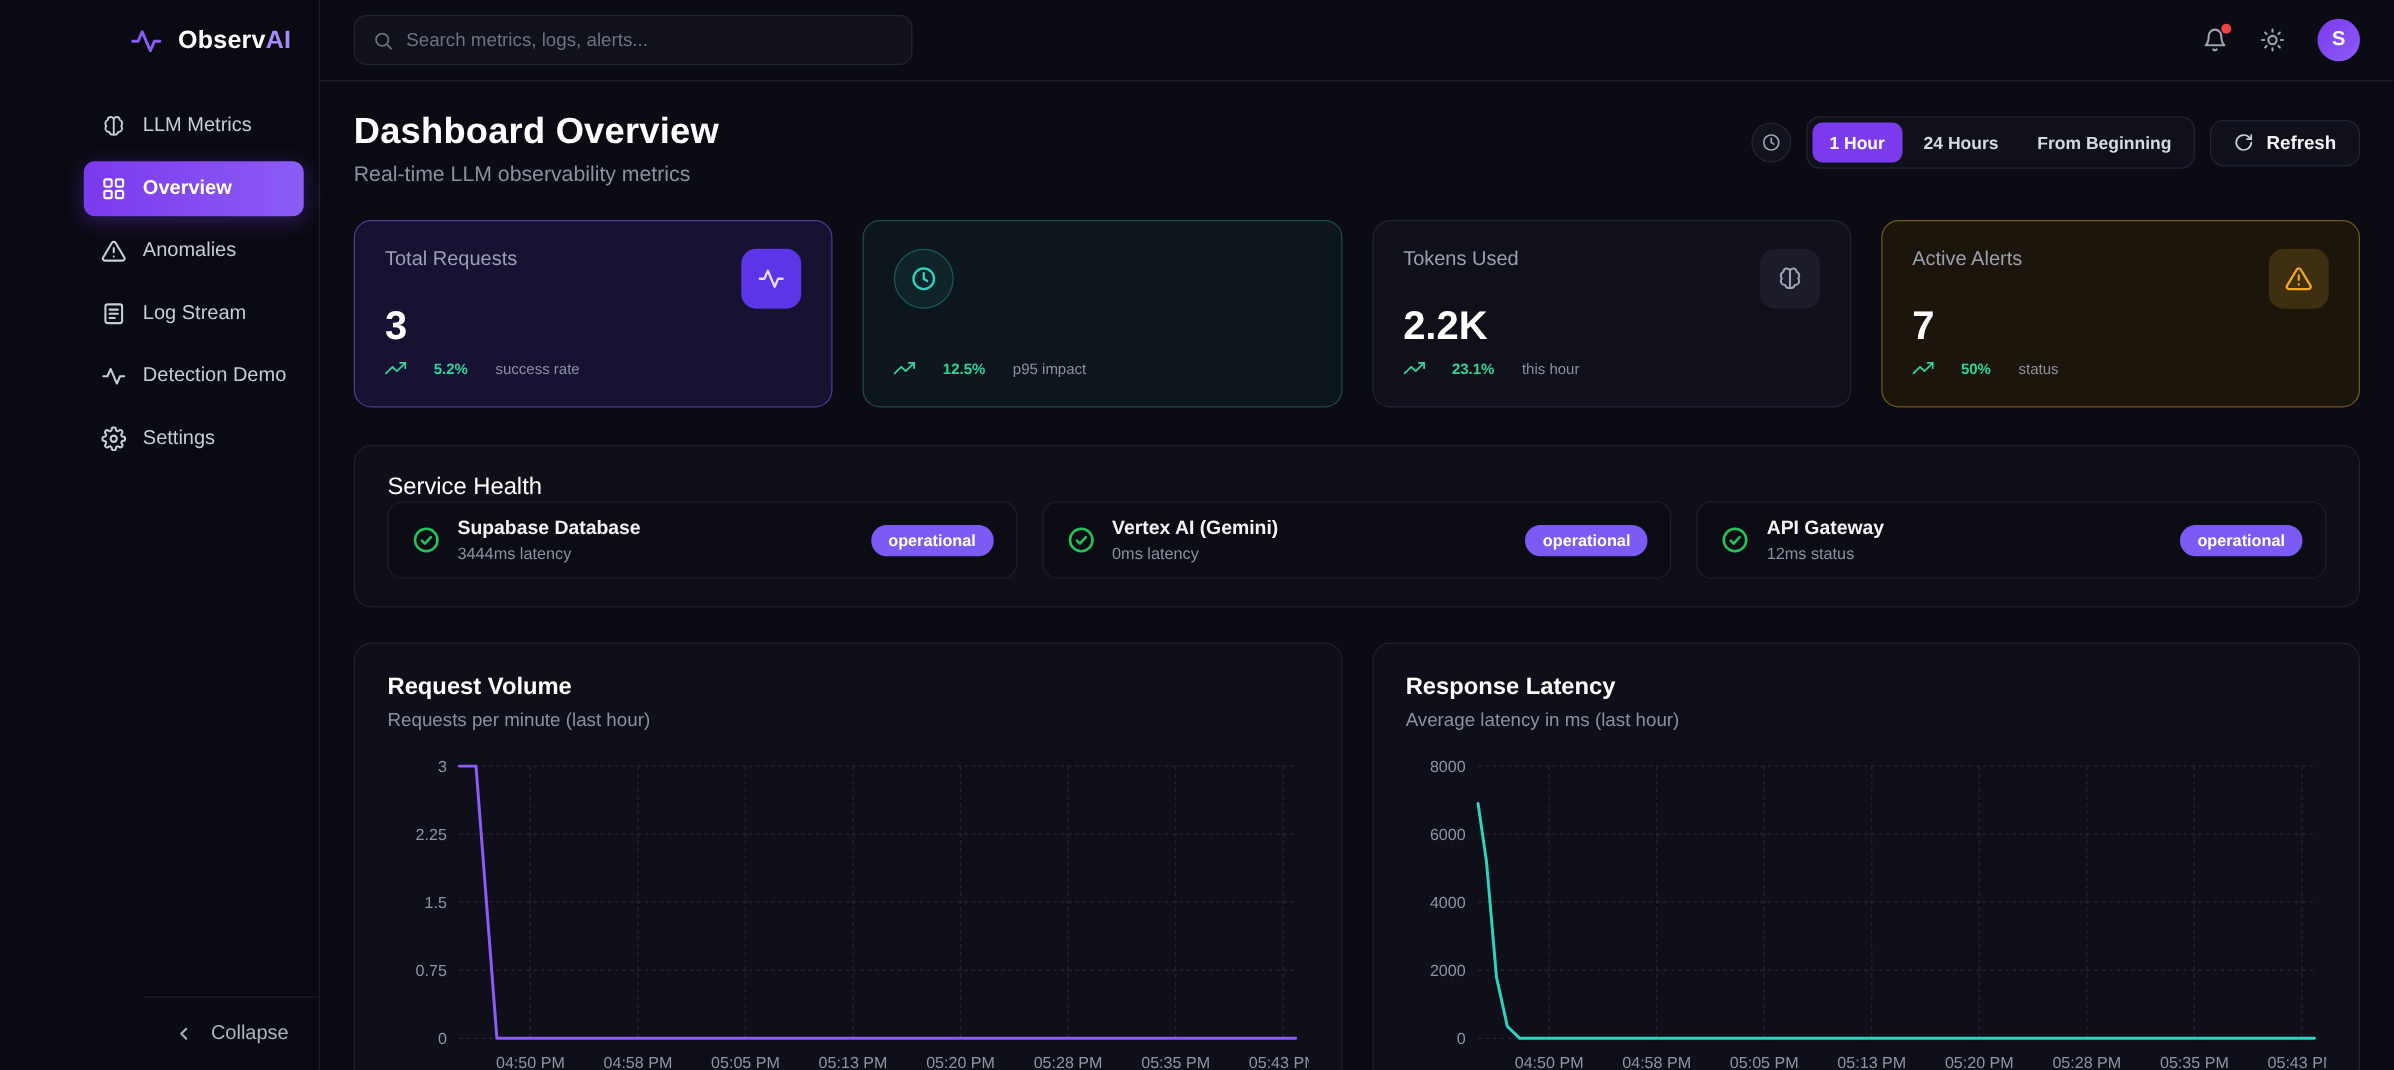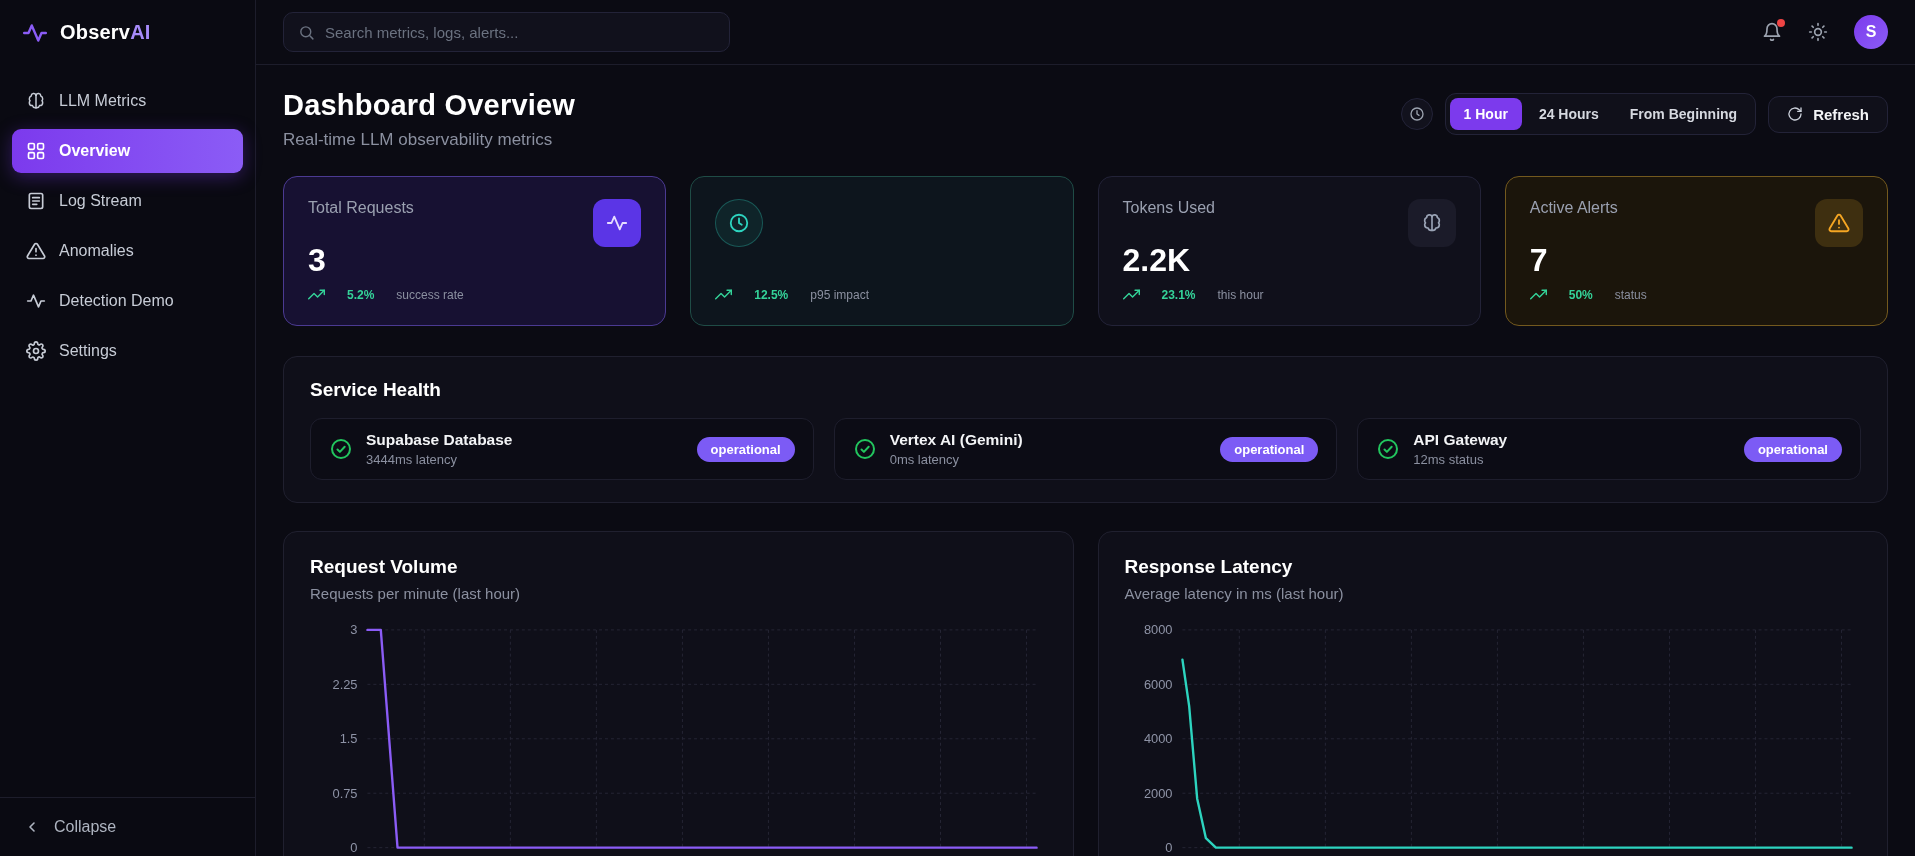--- a/index.html
+++ b/index.html
@@ -4,21 +4,21 @@
 <style>
   * { margin:0; padding:0; box-sizing:border-box; }
   html,body { width:1915px; height:856px; overflow:hidden; background:#08080e;
     font-family:"Liberation Sans", sans-serif; color:#e5e7eb; }
   svg { display:block; }
 
   .app { display:flex; width:1915px; height:856px; background:#0b0b13; }
 
   
   .sidebar { width:256px; min-width:256px; background:#0a0a12; border-right:1px solid #1d1d2b;
-    display:flex; flex-direction:column; }
+    display:flex; flex-direction:column;align-items:flex-end; }
   .logo { display:flex; align-items:center; gap:12px; padding:18px 22px; height:65px; }
   .logo-icon { color:#8b5cf6; width:26px; height:26px; }
   .logo-text { font-size:20px; font-weight:bold; color:#ffffff; letter-spacing:.2px; }
   .logo-text .accent { color:#a78bfa; }
 
   .nav { padding:14px 12px; display:flex; flex-direction:column; gap:6px; }
   .nav-item { display:flex; align-items:center; gap:13px; padding:12px 14px; border-radius:9px;
     color:#c7ccd6; font-size:16px; cursor:pointer; }
   .nav-item svg { width:20px; height:20px; flex:none; }
   .nav-item.active { background:linear-gradient(90deg,#7c3aed,#8b5cf6); color:#ffffff;
@@ -86,21 +86,21 @@
   .stat-icon.gray { background:#1b1b29; color:#9aa3b5; }
   .stat-icon.amber { background:#3e2f10; color:#f5a623; }
   .stat-trend { margin-top:auto; display:flex; align-items:center; gap:22px; font-size:12px; }
   .stat-trend svg { width:17px; height:17px; color:#34d399; }
   .trend-pct { color:#34d399; font-weight:bold; }
   .trend-note { color:#8b90a0; }
 
   
   .panel { background:#0f0f19; border:1px solid #20202f; border-radius:14px;
     padding:22px 26px; margin-bottom:28px; }
-  .panel-title { color:#ffffff; font-size:19px; font-weight:bold; margin-bottom:17px; }
+  .panel-title { color:#ffffff; font-size:19px; font-weight:normal; margin-bottom:0; }
   .services { display:grid; grid-template-columns:repeat(3,1fr); gap:20px; }
   .service { display:flex; align-items:center; gap:13px; background:#0c0c15;
     border:1px solid #1e1e2d; border-radius:12px; padding:12px 18px; }
   .service-check { color:#22c55e; width:24px; height:24px; flex:none; }
   .service-check svg { width:24px; height:24px; }
   .service-name { color:#f3f4f6; font-size:15.5px; font-weight:bold; }
   .service-latency { color:#8b90a0; font-size:13px; margin-top:3px; }
   .service-badge { margin-left:auto; background:#7c5bf5; color:#ffffff; font-size:13px;
     font-weight:bold; padding:5px 14px; border-radius:999px; white-space:nowrap; }
 
@@ -146,34 +146,34 @@
               <rect x="14" y="3" width="7" height="7" rx="1.5"></rect>
               <rect x="3" y="14" width="7" height="7" rx="1.5"></rect>
               <rect x="14" y="14" width="7" height="7" rx="1.5"></rect>
             </svg>
           </span>
         <span>Overview</span>
       </div>
       <div class="nav-item">
         <span>
             <svg viewBox="0 0 24 24" fill="none" stroke="currentColor" stroke-width="2" stroke-linecap="round" stroke-linejoin="round">
+              <path d="M10.3 3.9 1.8 18a2 2 0 0 0 1.7 3h17a2 2 0 0 0 1.7-3L13.7 3.9a2 2 0 0 0-3.4 0z"></path>
+              <path d="M12 9v4M12 17h.01"></path>
+            </svg>
+          </span>
+        <span>Anomalies</span>
+      </div>
+      <div class="nav-item">
+        <span>
+            <svg viewBox="0 0 24 24" fill="none" stroke="currentColor" stroke-width="2" stroke-linecap="round" stroke-linejoin="round">
               <rect x="4" y="3" width="16" height="18" rx="2"></rect>
               <path d="M8 8h8M8 12h8M8 16h5"></path>
             </svg>
           </span>
         <span>Log Stream</span>
-      </div>
-      <div class="nav-item">
-        <span>
-            <svg viewBox="0 0 24 24" fill="none" stroke="currentColor" stroke-width="2" stroke-linecap="round" stroke-linejoin="round">
-              <path d="M10.3 3.9 1.8 18a2 2 0 0 0 1.7 3h17a2 2 0 0 0 1.7-3L13.7 3.9a2 2 0 0 0-3.4 0z"></path>
-              <path d="M12 9v4M12 17h.01"></path>
-            </svg>
-          </span>
-        <span>Anomalies</span>
       </div>
       <div class="nav-item">
         <span>
             <svg viewBox="0 0 24 24" fill="none" stroke="currentColor" stroke-width="2" stroke-linecap="round" stroke-linejoin="round">
               <polyline points="2 12 6 12 9 5 15 19 18 12 22 12"></polyline>
             </svg>
           </span>
         <span>Detection Demo</span>
       </div>
       <div class="nav-item">

